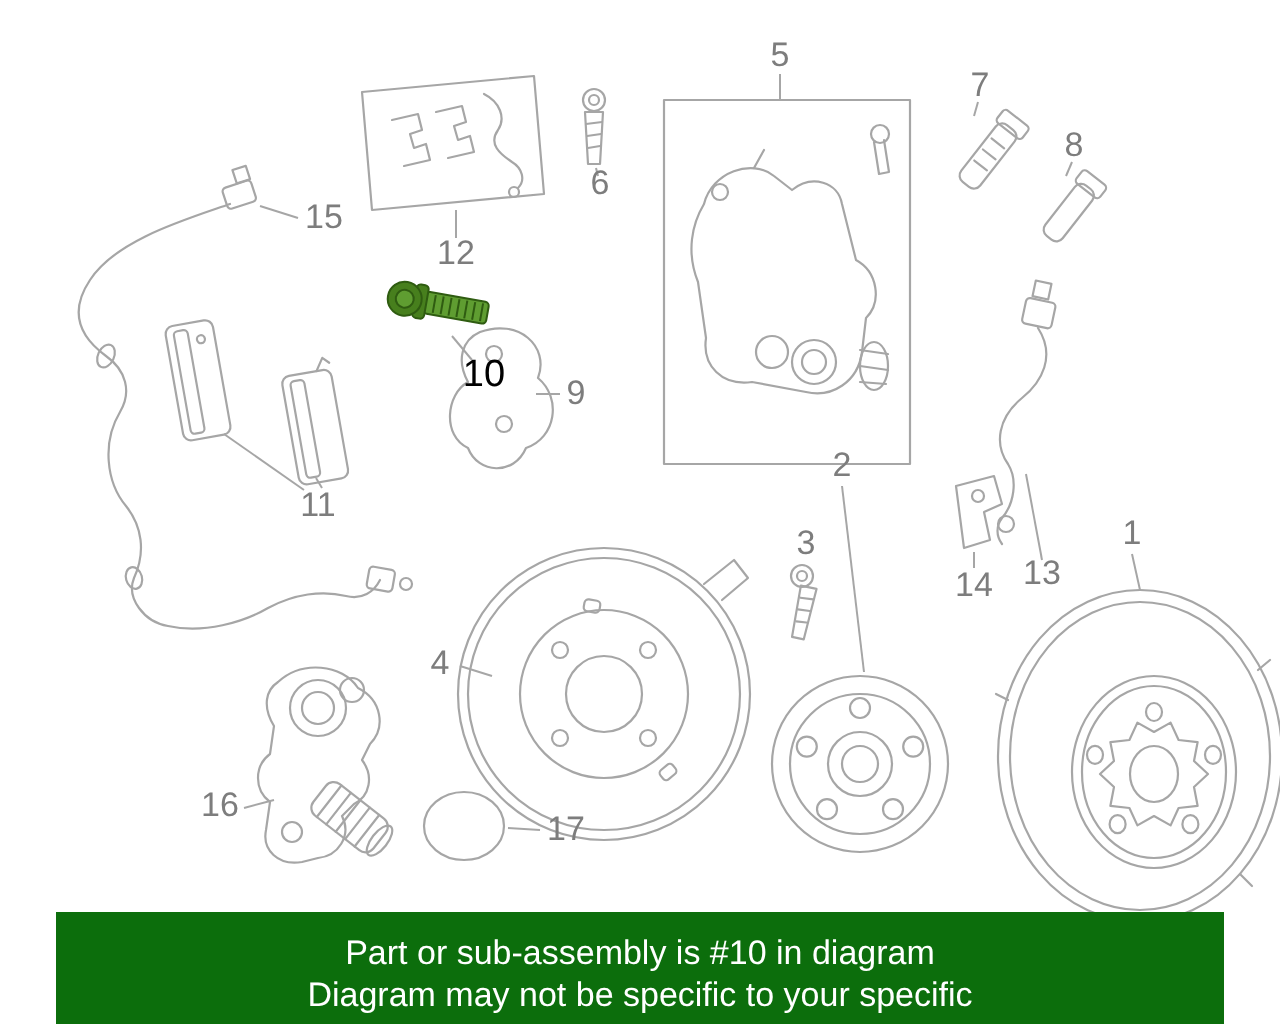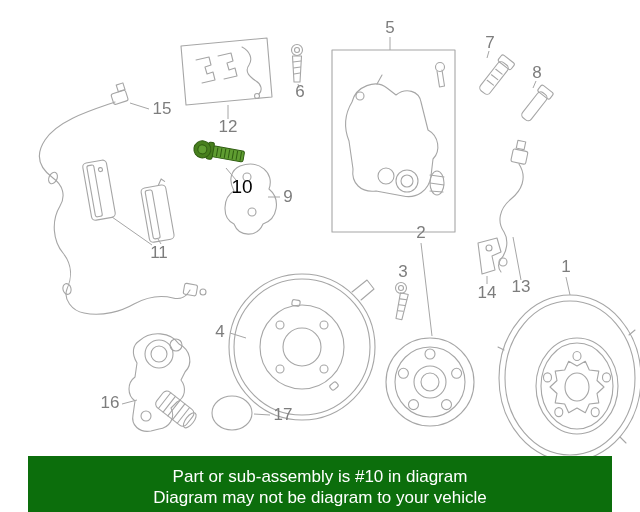--- a/index.html
+++ b/index.html
@@ -244,15 +244,15 @@
       <text x="521" y="292">13</text>
       <text x="487" y="298">14</text>
       <text x="162" y="114">15</text>
       <text x="110" y="408">16</text>
       <text x="283" y="420">17</text>
     </g>
   </svg>
 
   <div class="banner">
     <div class="banner-line">Part or sub-assembly is #10 in diagram</div>
-    <div class="banner-line">Diagram may not be diagram to your vehicle</div>
+    <div class="banner-line">Diagram may not be specific to your specific</div>
   </div>
 </div>
 
 </body></html>

